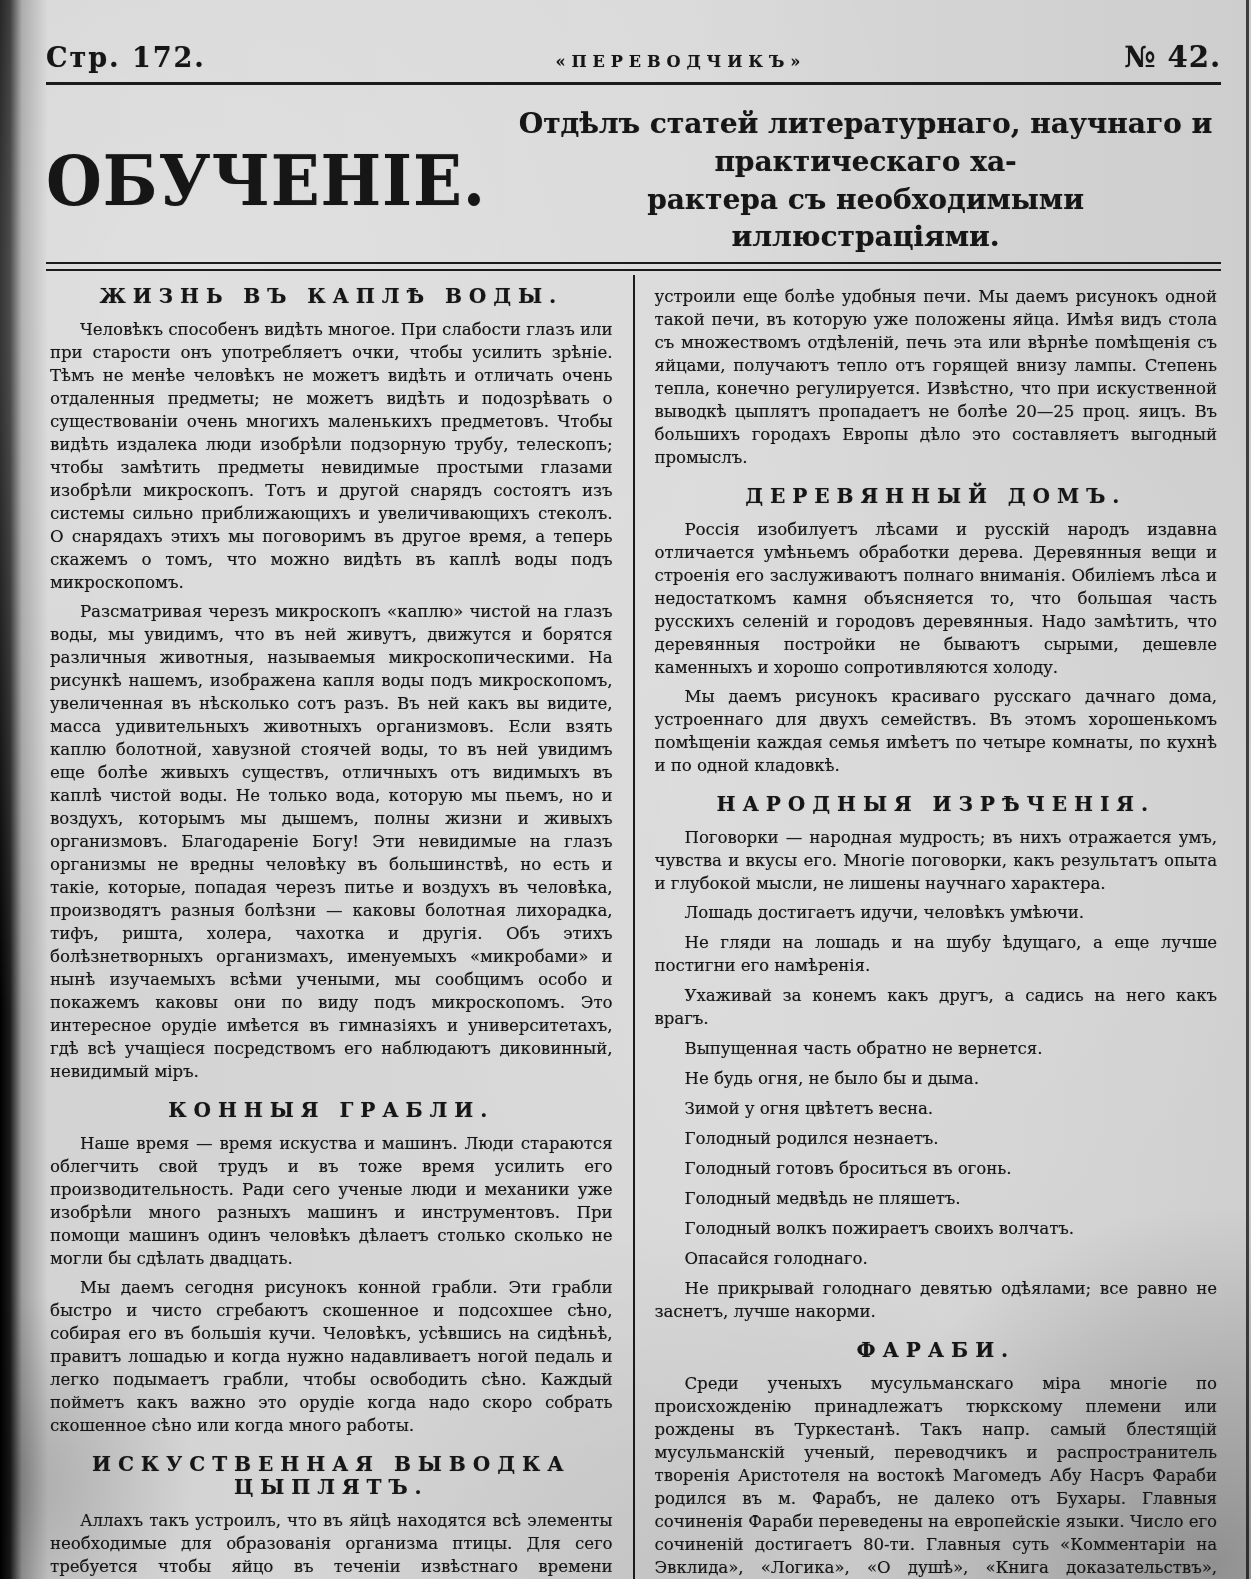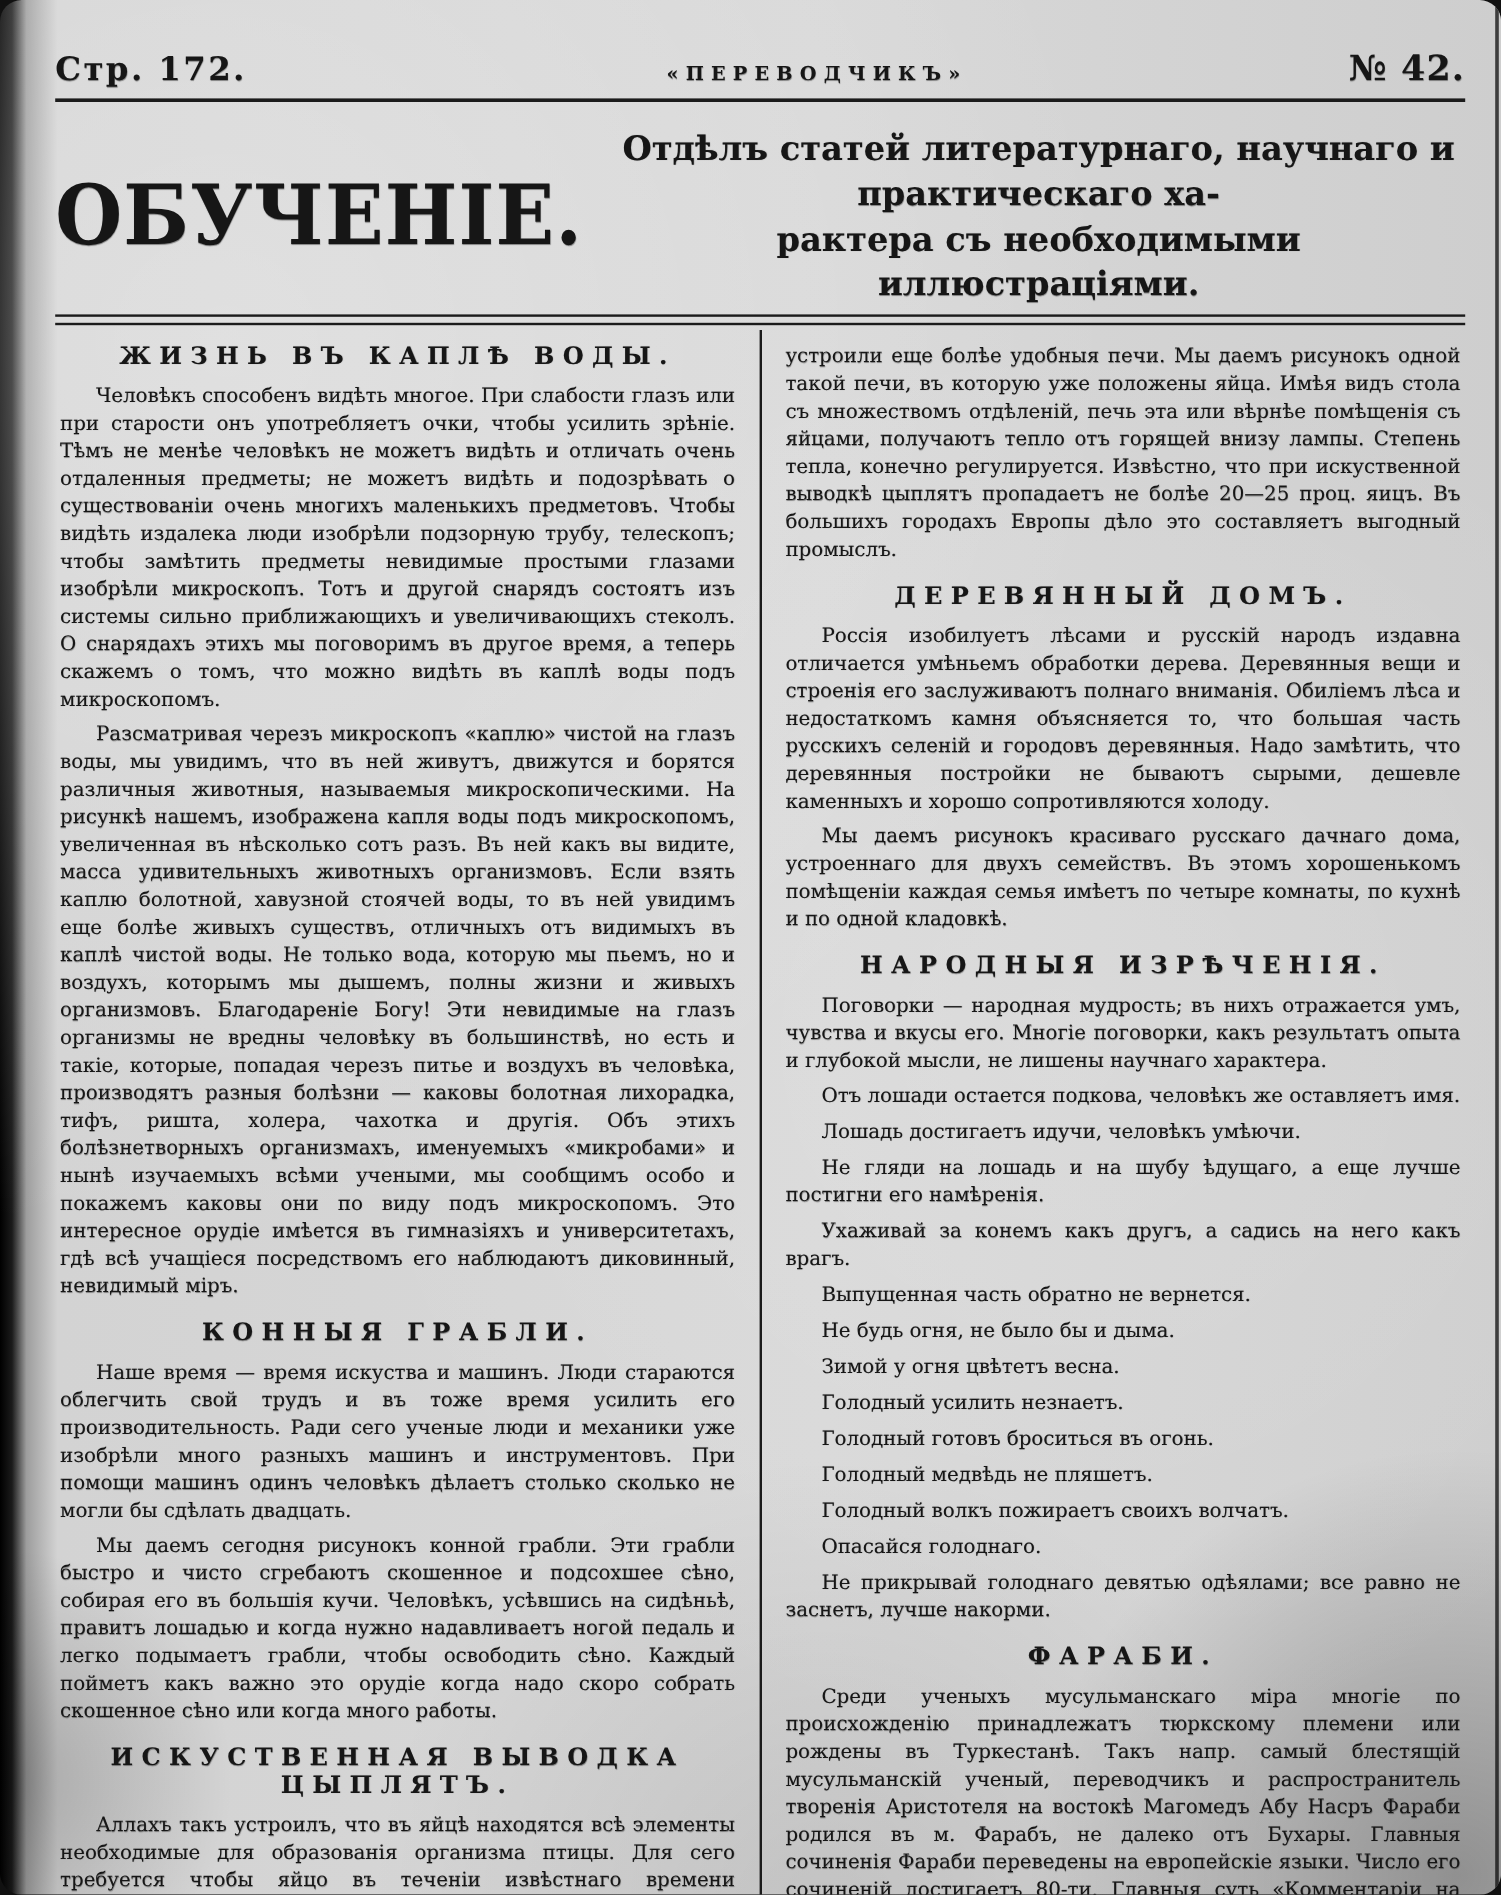--- a/index.html
+++ b/index.html
@@ -18,21 +18,20 @@
     overflow: hidden;
     color: #161616;
     background:
       radial-gradient(circle at 15% 18%, rgba(255,255,255,0.28), rgba(255,255,255,0) 45%),
       radial-gradient(circle at 70% 55%, rgba(255,255,255,0.14), rgba(255,255,255,0) 50%),
       radial-gradient(circle at 97% 99%, rgba(0,0,0,0.30), rgba(0,0,0,0) 18%),
       radial-gradient(circle at 0% 94%, rgba(0,0,0,0.22), rgba(0,0,0,0) 10%),
       radial-gradient(circle at 55% 101%, rgba(0,0,0,0.10), rgba(0,0,0,0) 22%),
       linear-gradient(90deg, #000 0px, #1b1b1b 10px, #9d9d9d 22px, #d3d3d3 48px, #d8d8d8 55%, #cecece 100%);
     text-shadow: 0.3px 0.3px 0.7px rgba(25,25,25,0.45);
-    border-radius: 18px;
   }
   .page::after {
     content: "";
     position: absolute;
     top: 0;
     right: 2px;
     width: 3px;
     height: 100%;
     background: rgba(12,12,12,0.75);
   }
@@ -168,28 +167,27 @@
 
       <article>
         <h2 class="art-title">ДЕРЕВЯННЫЙ ДОМЪ.</h2>
         <p>Россія изобилуетъ лѣсами и русскій народъ издавна отличается умѣньемъ обработки дерева. Деревянныя вещи и строенія его заслуживаютъ полнаго вниманія. Обиліемъ лѣса и недостаткомъ камня объясняется то, что большая часть русскихъ селеній и городовъ деревянныя. Надо замѣтить, что деревянныя постройки не бываютъ сырыми, дешевле каменныхъ и хорошо сопротивляются холоду.</p>
         <p>Мы даемъ рисунокъ красиваго русскаго дачнаго дома, устроеннаго для двухъ семействъ. Въ этомъ хорошенькомъ помѣщеніи каждая семья имѣетъ по четыре комнаты, по кухнѣ и по одной кладовкѣ.</p>
       </article>
 
       <article>
         <h2 class="art-title">НАРОДНЫЯ ИЗРѢЧЕНІЯ.</h2>
         <p>Поговорки — народная мудрость; въ нихъ отражается умъ, чувства и вкусы его. Многіе поговорки, какъ результатъ опыта и глубокой мысли, не лишены научнаго характера.</p>
-        <p class="proverb">Отъ лошади остается подкова, человѣкъ же оставляетъ имя.</p>
         <p class="proverb">Лошадь достигаетъ идучи, человѣкъ умѣючи.</p>
         <p class="proverb">Не гляди на лошадь и на шубу ѣдущаго, а еще лучше постигни его намѣренія.</p>
         <p class="proverb">Ухаживай за конемъ какъ другъ, а садись на него какъ врагъ.</p>
         <p class="proverb">Выпущенная часть обратно не вернется.</p>
         <p class="proverb">Не будь огня, не было бы и дыма.</p>
         <p class="proverb">Зимой у огня цвѣтетъ весна.</p>
-        <p class="proverb">Голодный усилить незнаетъ.</p>
+        <p class="proverb">Голодный родился незнаетъ.</p>
         <p class="proverb">Голодный готовъ броситься въ огонь.</p>
         <p class="proverb">Голодный медвѣдь не пляшетъ.</p>
         <p class="proverb">Голодный волкъ пожираетъ своихъ волчатъ.</p>
         <p class="proverb">Опасайся голоднаго.</p>
         <p class="proverb">Не прикрывай голоднаго девятью одѣялами; все равно не заснетъ, лучше накорми.</p>
       </article>
 
       <article>
         <h2 class="art-title">ФАРАБИ.</h2>
         <p>Среди ученыхъ мусульманскаго міра многіе по происхожденію принадлежатъ тюркскому племени или рождены въ Туркестанѣ. Такъ напр. самый блестящій мусульманскій ученый, переводчикъ и распространитель творенія Аристотеля на востокѣ Магомедъ Абу Насръ Фараби родился въ м. Фарабъ, не далеко отъ Бухары. Главныя сочиненія Фараби переведены на европейскіе языки. Число его сочиненій достигаетъ 80-ти. Главныя суть «Комментаріи на Эвклида», «Логика», «О душѣ», «Книга доказательствъ», «Толкованія на Аристотеля» и другіе. Фараби скончался въ Дамаскѣ въ 339 году гиджры.</p>

